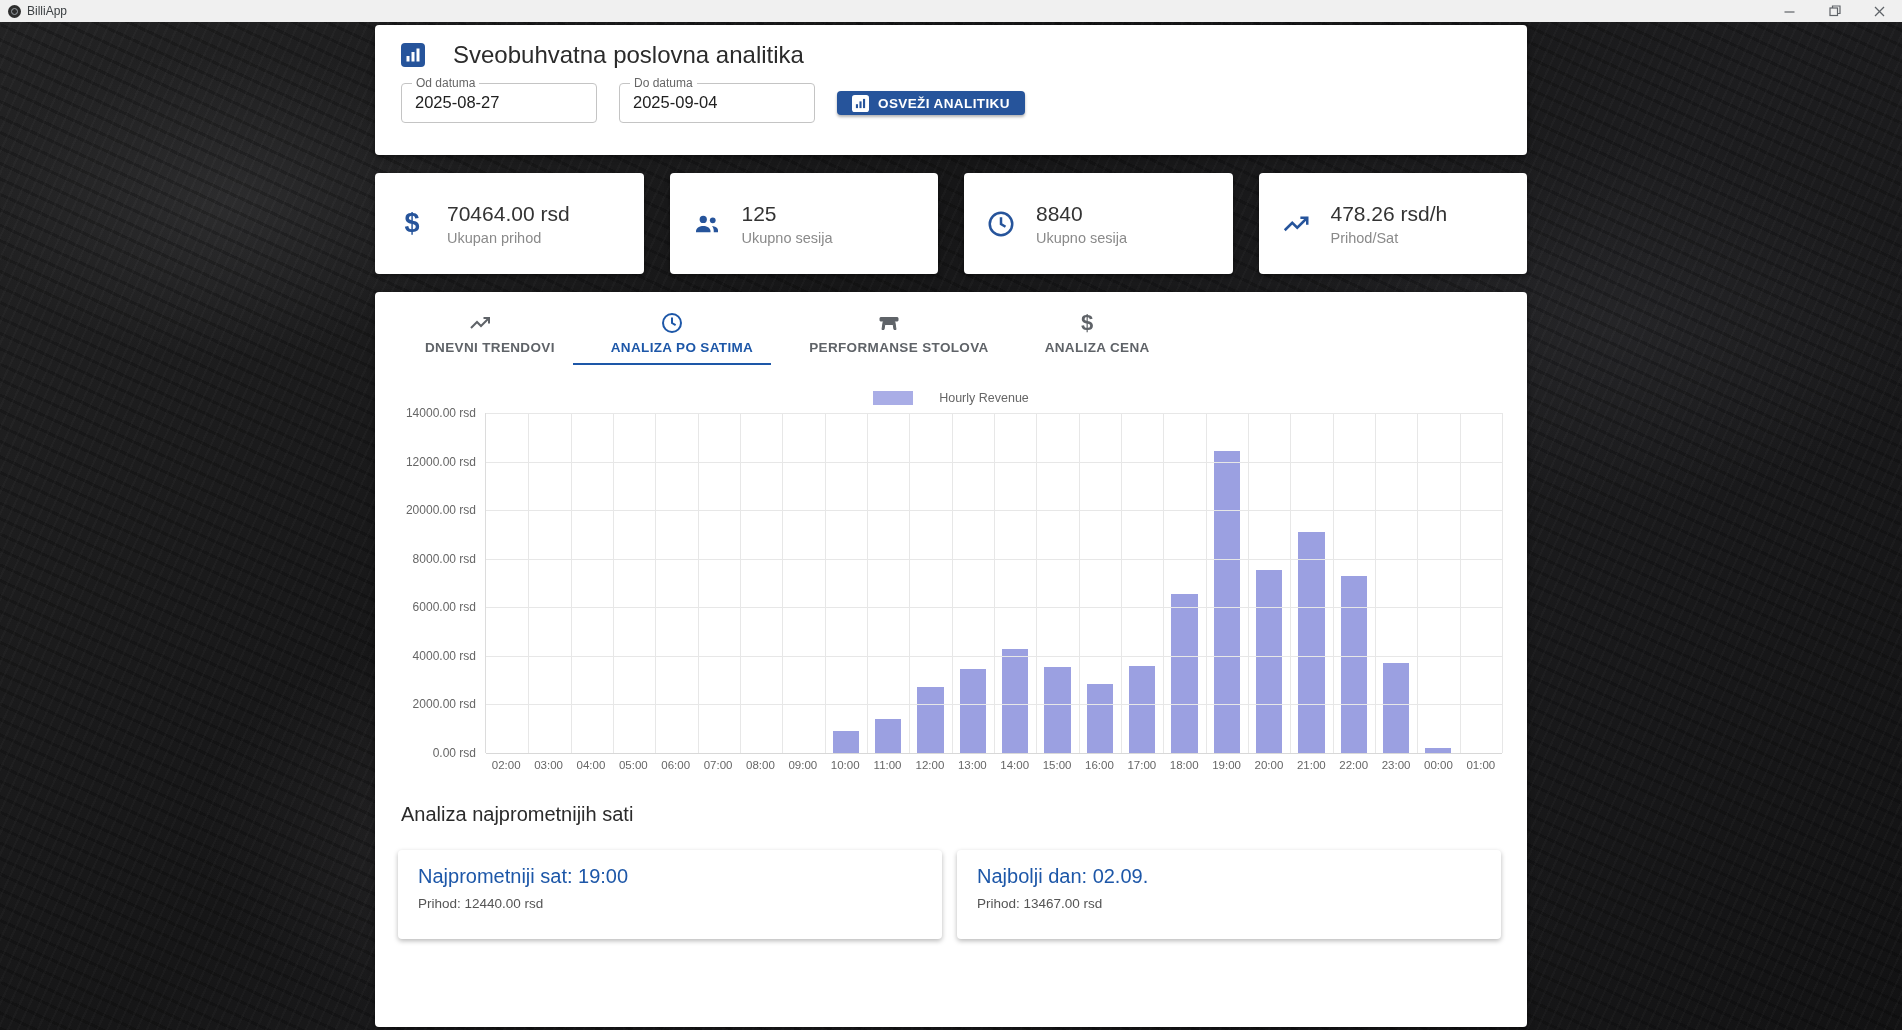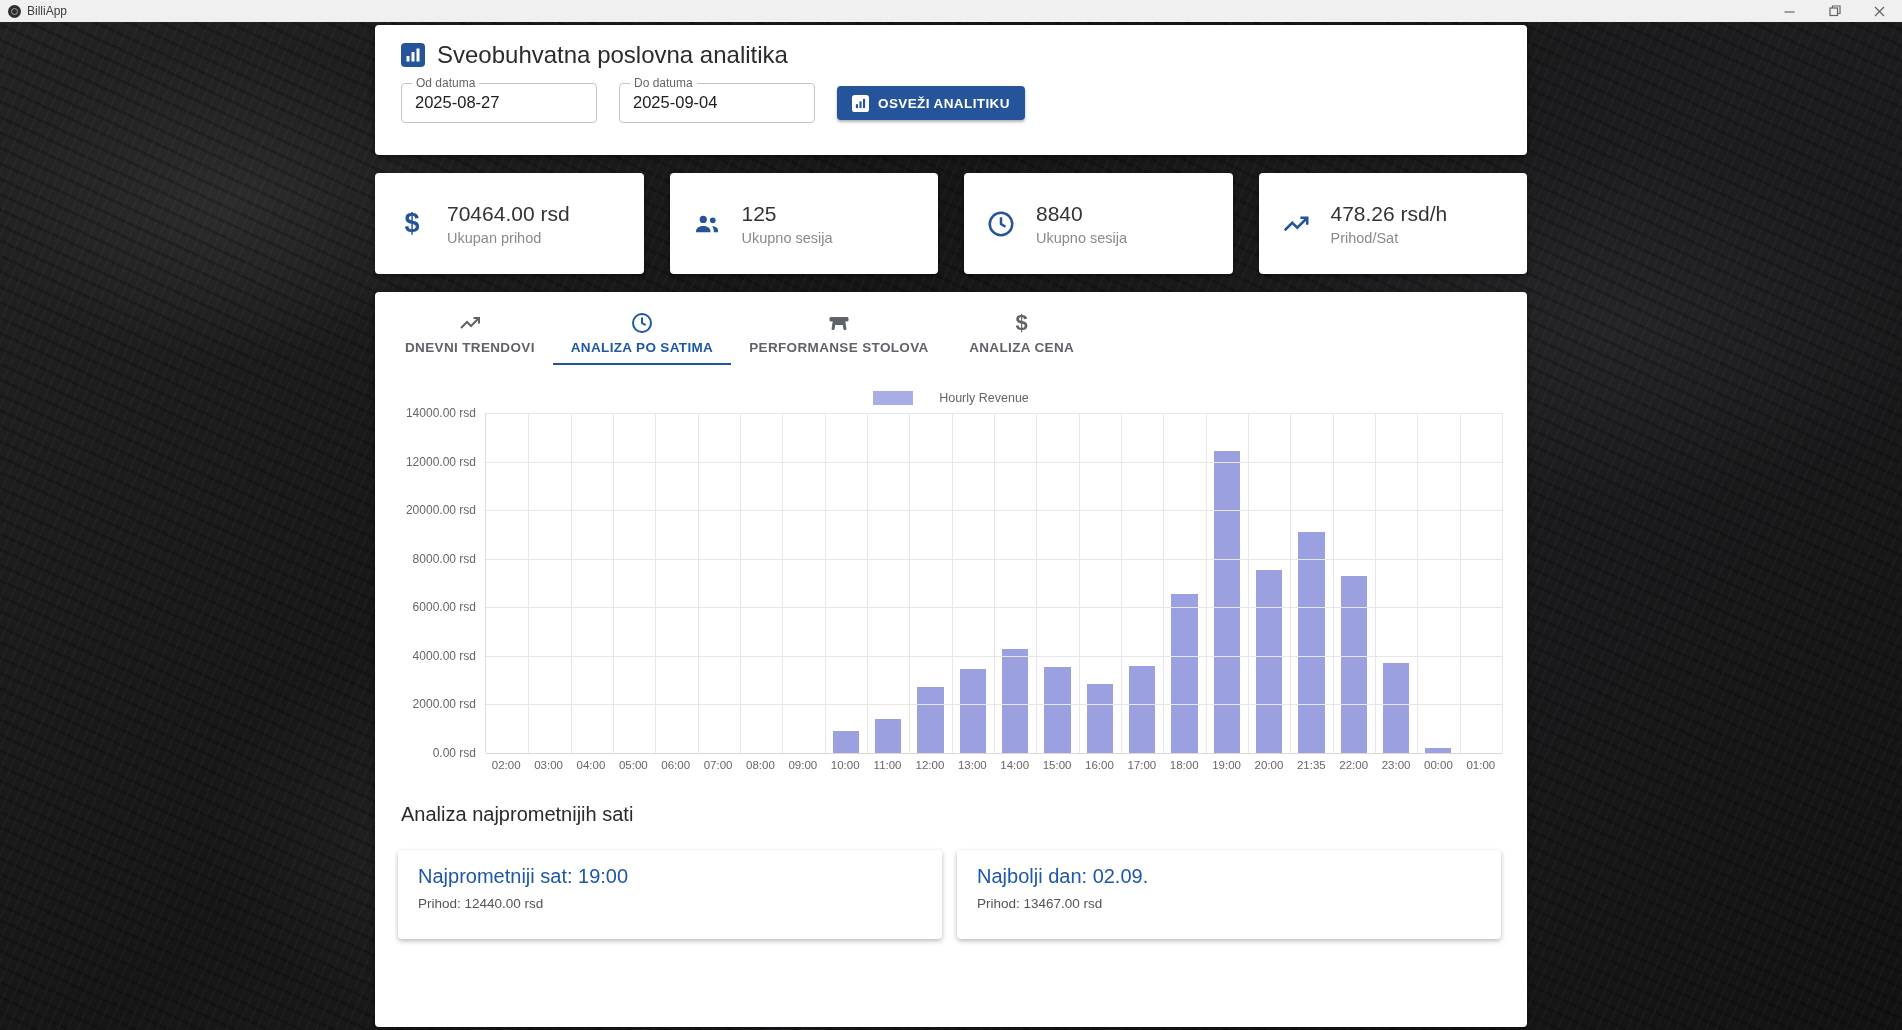--- a/index.html
+++ b/index.html
@@ -31,51 +31,51 @@
     background:
       repeating-linear-gradient(115deg, rgba(255,255,255,.022) 0 2px, transparent 2px 9px),
       repeating-linear-gradient(25deg, rgba(0,0,0,.20) 0 3px, transparent 3px 14px); }
 
   .column { position:absolute; left:375px; top:3px; width:1152px; }
 
   .panel { background:#fff; border-radius:4px; box-shadow:0 2px 6px rgba(0,0,0,.5); }
 
   
   .header-panel { height:130px; padding:16px 26px; }
-  .header-title-row { display:flex; align-items:center; gap:12px; }
+  .header-title-row { display:flex; align-items:center; gap:28px; }
   .chart-badge { width:24px; height:24px; flex:0 0 auto; }
   .header-title { font-size:24px; color:#2b2b2b; }
   .filter-row { display:flex; align-items:center; gap:22px; margin-top:14px; }
   .mui-field { position:relative; width:196px; height:40px; border:1px solid #c4c4c4;
     border-radius:4px; background:#fff; }
   .mui-field .flabel { position:absolute; top:-8px; left:10px; background:#fff; padding:0 4px;
     font-size:12px; color:#666; }
   .mui-field .fvalue { position:absolute; left:13px; top:9px; font-size:16.5px; color:#212121; }
   .refresh-btn { display:flex; align-items:center; gap:9px; background:#26549b; color:#fff;
-    border:none; border-radius:4px; height:34px; padding:0 15px; font-size:13.5px;
+    border:none; border-radius:4px; height:24px; padding:0 15px; font-size:13.5px;
     font-weight:bold; letter-spacing:.4px; font-family:"Liberation Sans",sans-serif;
     box-shadow:0 2px 3px rgba(0,0,0,.3); cursor:pointer; }
 
   
   .stats-row { display:flex; gap:26px; margin-top:18px; }
   .stat-card { flex:1; height:101px; background:#fff; border-radius:4px;
     box-shadow:0 2px 5px rgba(0,0,0,.45); display:flex; align-items:center; padding:0 22px; gap:20px; }
   .stat-icon { width:30px; height:30px; flex:0 0 auto; display:flex; align-items:center;
     justify-content:center; }
   .stat-icon svg { width:30px; height:30px; }
   .dollar-glyph { font-size:27px; color:#26549b; font-weight:bold; }
   .stat-value { font-size:21px; color:#333; }
   .stat-label { font-size:14.5px; color:#8a8a8a; margin-top:4px; }
 
   
   .main-panel { margin-top:18px; height:735px; padding-bottom:26px; }
   .tabs { display:flex; padding:10px 0 0 12px; }
   .tab { display:flex; flex-direction:column; align-items:center; gap:5px;
     padding:9px 18px 10px; min-width:150px; cursor:pointer; position:relative; }
-  .tab .tab-label { font-size:13.5px; letter-spacing:.35px; font-weight:bold; color:#5f6368; }
+  .tab .tab-label { font-size:13.5px; letter-spacing:.35px; font-weight:bold; color:#5f6368;margin-left:20px; }
   .tab svg { width:24px; height:24px; stroke:#5f6368; }
   .tab .dollar-tab { font-size:22px; color:#5f6368; font-weight:bold; line-height:24px; }
   .tab.active .tab-label { color:#1d57a8; }
   .tab.active svg { stroke:#1d57a8; }
   .tab.active::after { content:""; position:absolute; left:0; right:0; bottom:0; height:2px;
     background:#1d57a8; }
 
   .section-heading { font-size:20px; color:#2b2b2b; margin:34px 0 0 26px; }
 
   
@@ -367,21 +367,21 @@
           <div class="x-label">11:00</div>
           <div class="x-label">12:00</div>
           <div class="x-label">13:00</div>
           <div class="x-label">14:00</div>
           <div class="x-label">15:00</div>
           <div class="x-label">16:00</div>
           <div class="x-label">17:00</div>
           <div class="x-label">18:00</div>
           <div class="x-label">19:00</div>
           <div class="x-label">20:00</div>
-          <div class="x-label">21:35</div>
+          <div class="x-label">21:00</div>
           <div class="x-label">22:00</div>
           <div class="x-label">23:00</div>
           <div class="x-label">00:00</div>
           <div class="x-label">01:00</div>
         </div>
 
       <div class="busy-heading">Analiza najprometnijih sati</div>
       <div class="busy-cards">
         <div class="busy-card">
           <div class="busy-title">Najprometniji sat: 19:00</div>

